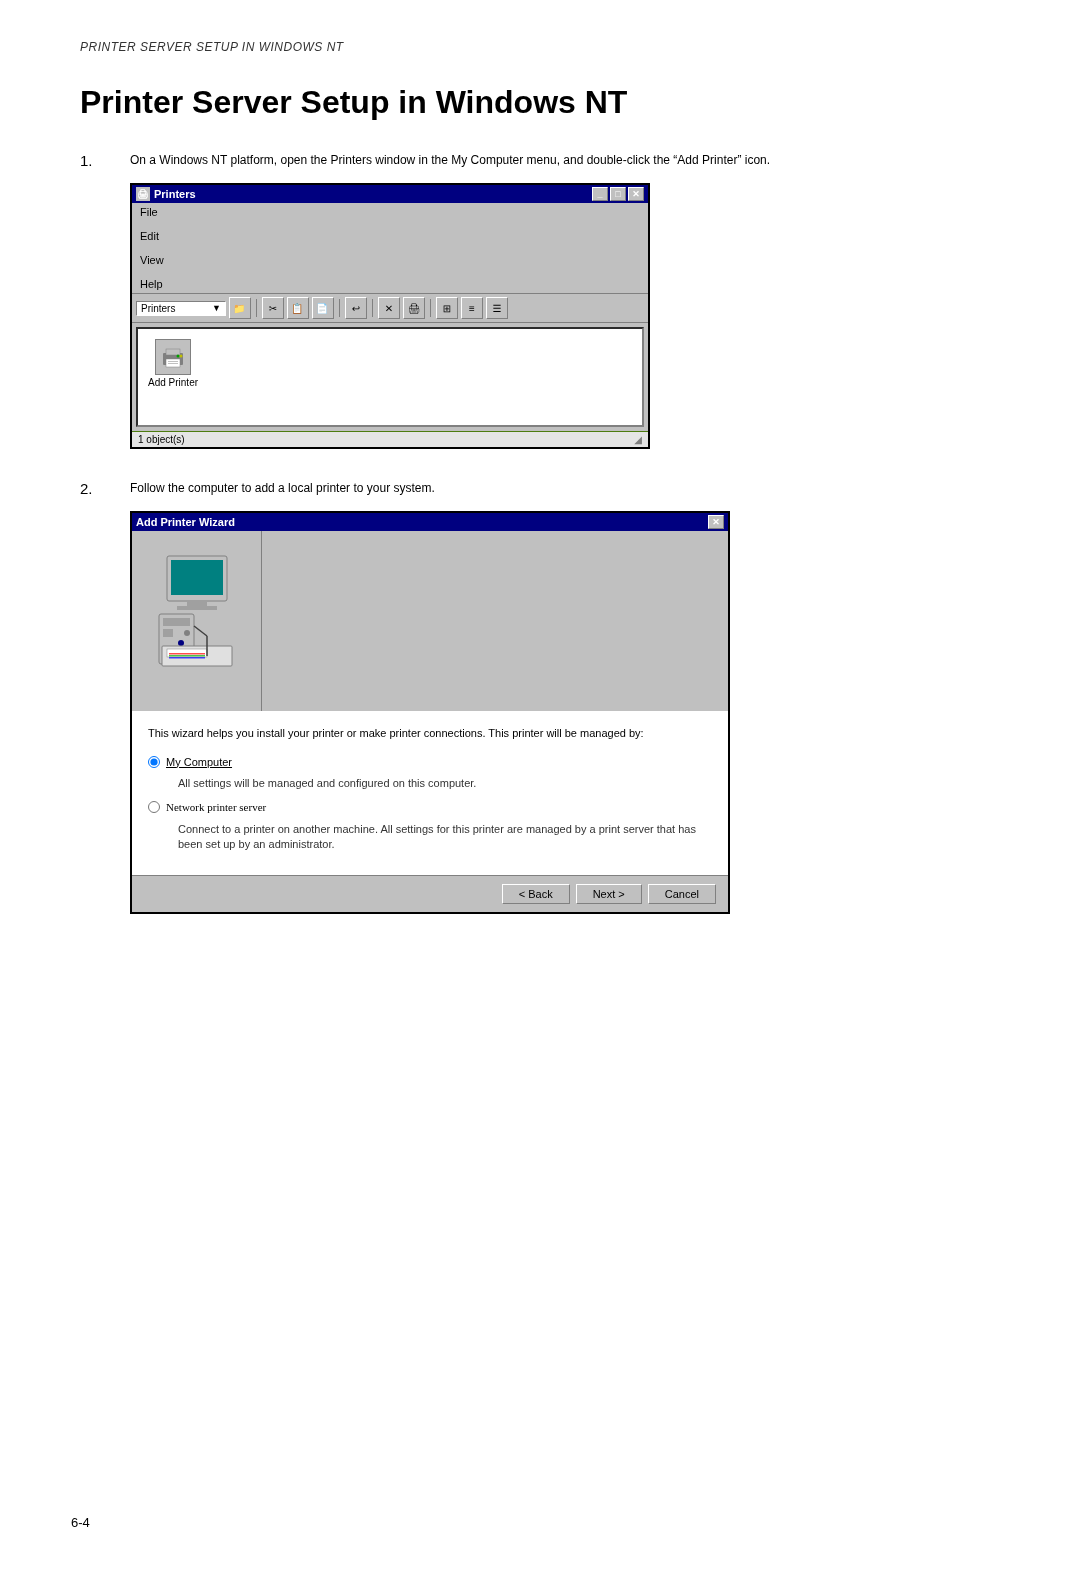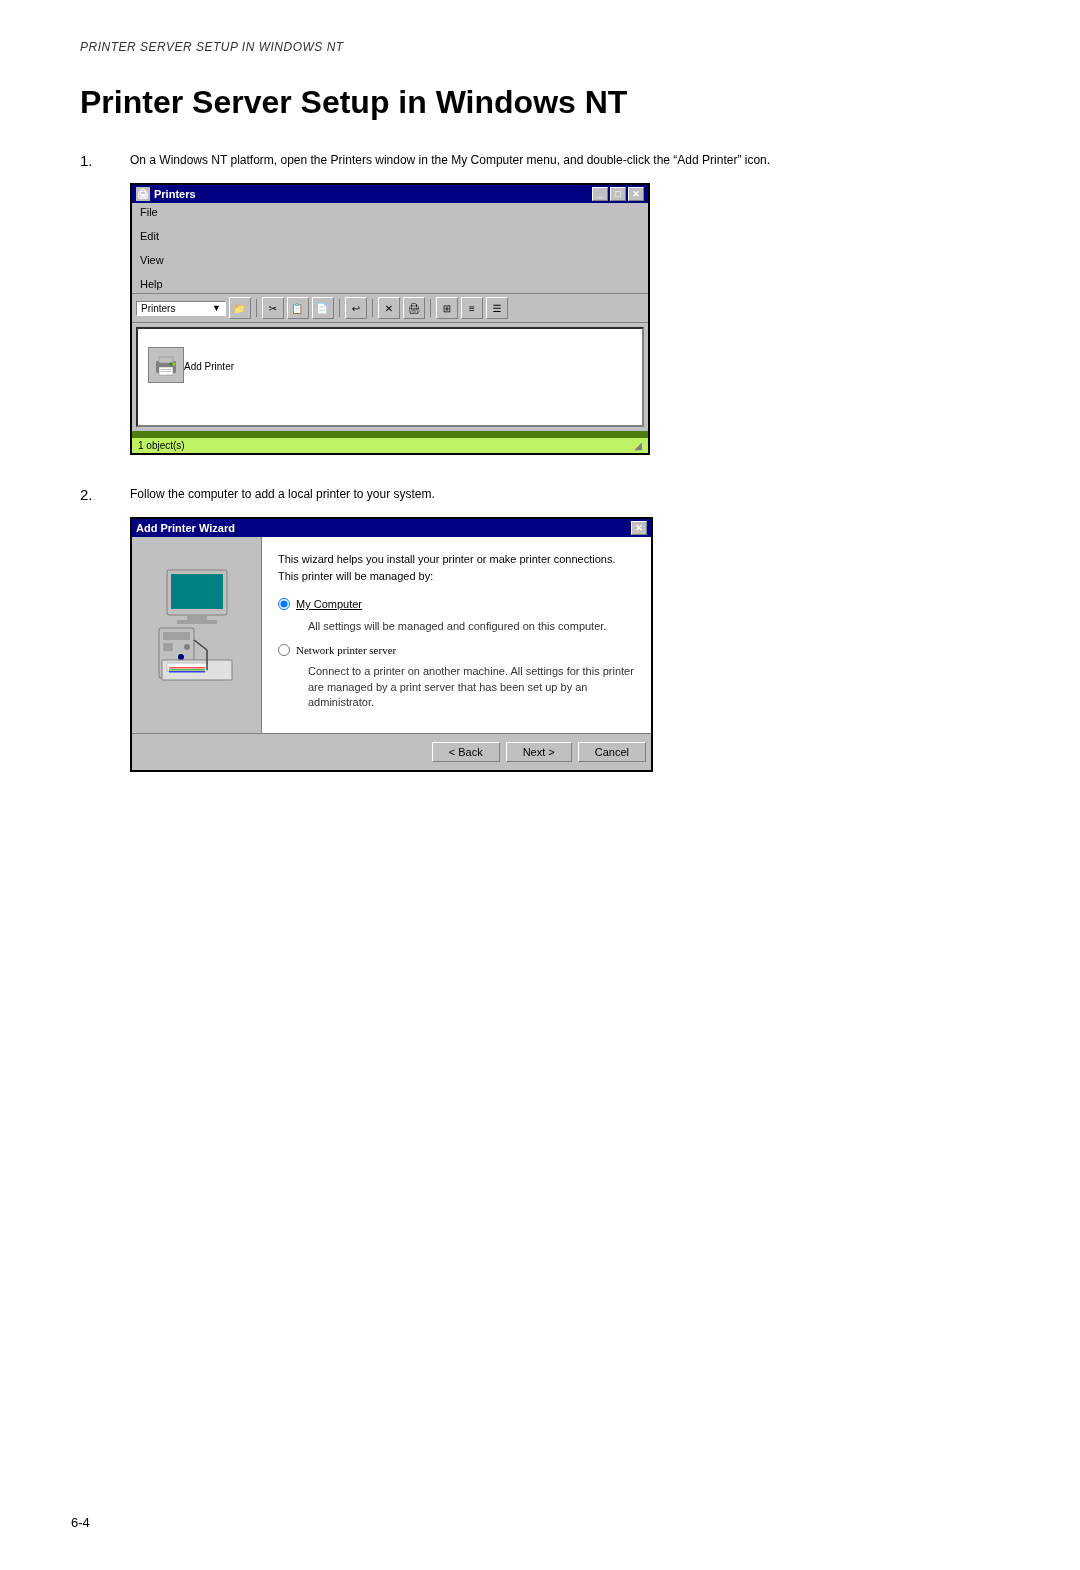--- a/index.html
+++ b/index.html
@@ -170,92 +170,91 @@
       padding: 10px;
       border: 2px inset #808080;
       margin: 4px;
       display: flex;
       flex-direction: column;
       align-items: flex-start;
       gap: 4px;
     }
     .add-printer-icon {
       display: flex;
-      flex-direction: row;
+      flex-direction: column;
       align-items: center;
       cursor: pointer;
-      margin-top: 8px;
     }
     .printer-icon-img {
       width: 36px;
       height: 36px;
       background: #c0c0c0;
       display: flex;
       align-items: center;
       justify-content: center;
       font-size: 20px;
       border: 1px solid #808080;
     }
     .add-printer-label {
       font-size: 10px;
       font-family: "MS Sans Serif", Arial, sans-serif;
       text-align: center;
       margin-top: 2px;
     }
     .win-statusbar {
-      background: #bef264;
+      background: #e5e5e5;
       padding: 2px 6px;
       font-size: 10px;
-      border-top: 7px solid #4d7c0f;
+      border-top: 1px solid #4d7c0f;
       display: flex;
       justify-content: space-between;
     }
 
     
     .wizard-window {
       border: 2px solid #000;
       background: #c0c0c0;
-      width: 523px;
+      width: 600px;
       font-family: "MS Sans Serif", Arial, sans-serif;
       font-size: 11px;
     }
     .wizard-titlebar {
       background: #000080;
       color: #fff;
       padding: 2px 4px;
       display: flex;
       align-items: center;
       justify-content: space-between;
       font-size: 11px;
       font-weight: bold;
     }
     .wizard-body {
       display: flex;
-      flex-direction: row;
+      flex-direction: column;
       background: #c0c0c0;
     }
     .wizard-sidebar {
       width: 130px;
       background: #c0c0c0;
       display: flex;
       align-items: center;
       justify-content: center;
       padding: 10px;
       border-right: 1px solid #808080;
     }
     .wizard-content {
       flex: 1;
       padding: 14px 16px;
       background: #fff;
       font-size: 11px;
       line-height: 1.5;
     }
     .wizard-footer {
       background: #c0c0c0;
-      padding: 8px 5px;
+      padding: 8px 12px;
       display: flex;
       justify-content: flex-end;
       gap: 6px;
       border-top: 1px solid #808080;
     }
     .wizard-btn {
       background: #c0c0c0;
       border: 1px solid;
       border-color: #fff #808080 #808080 #fff;
       padding: 3px 16px;

